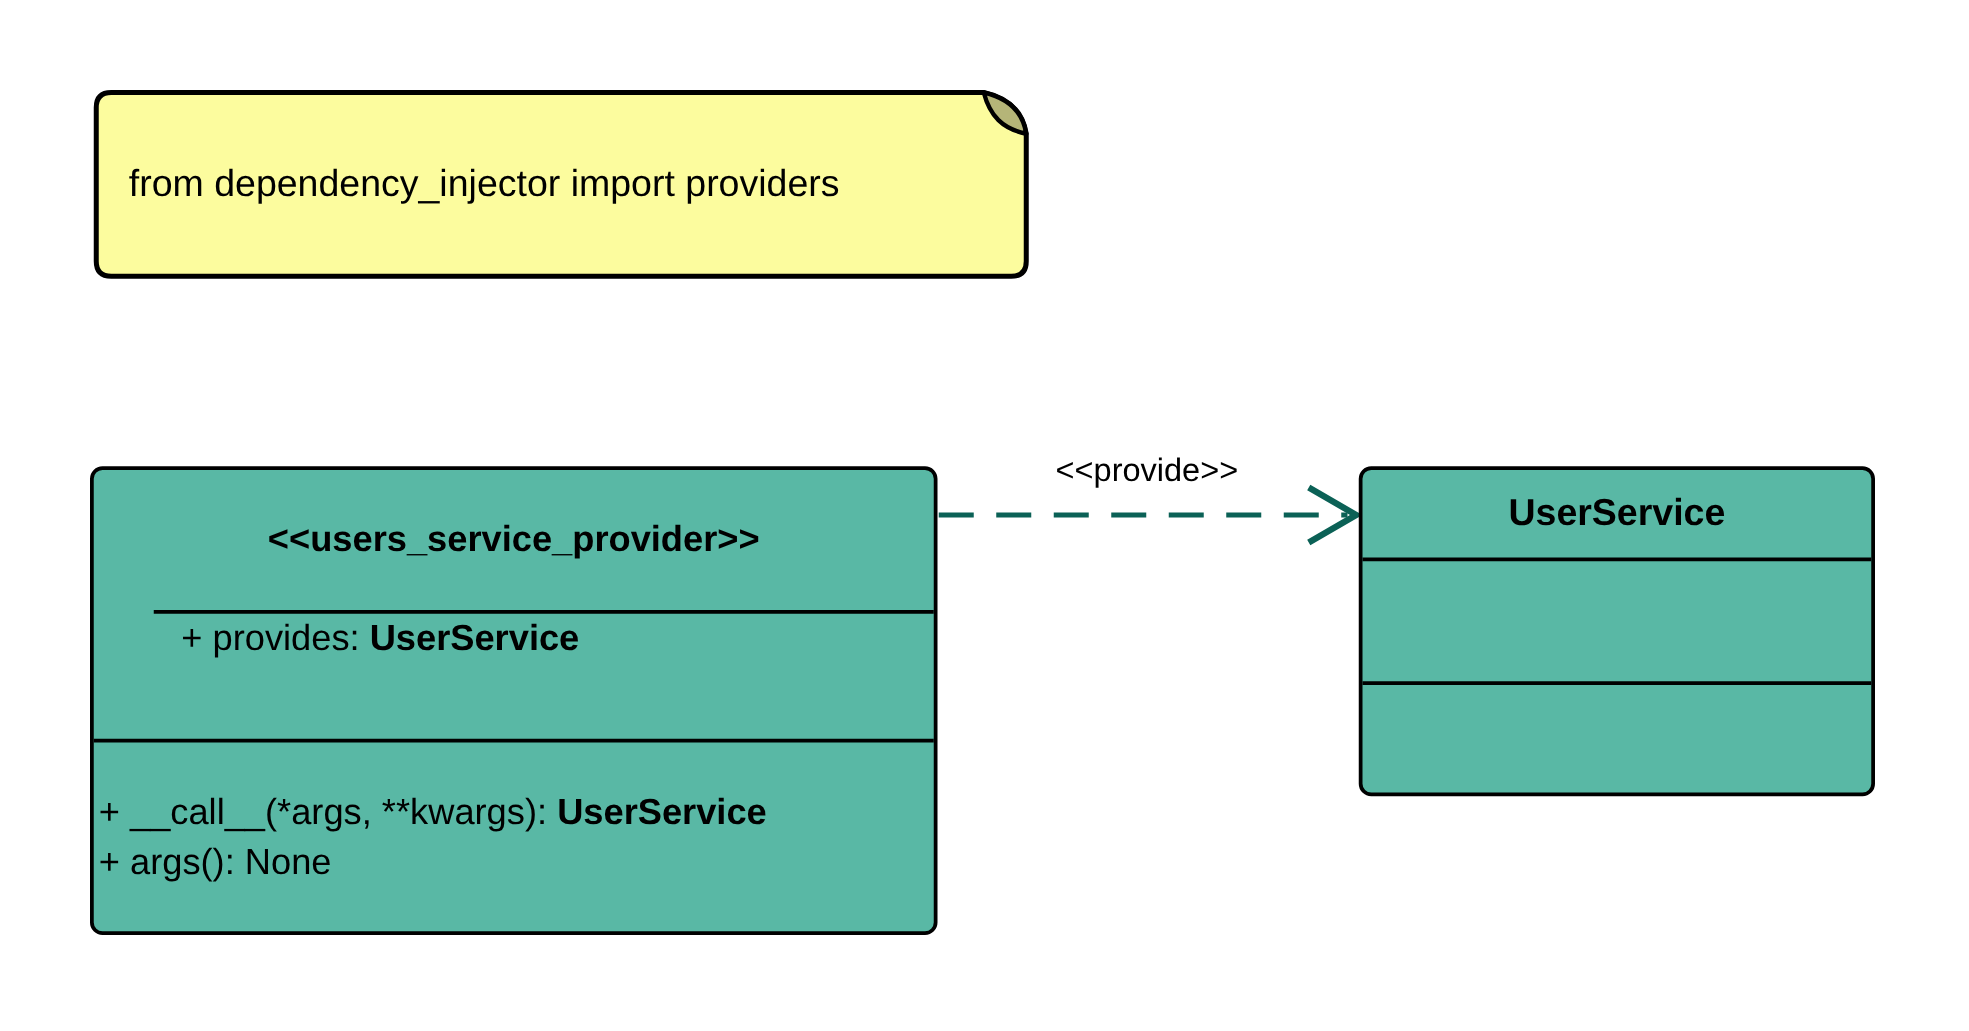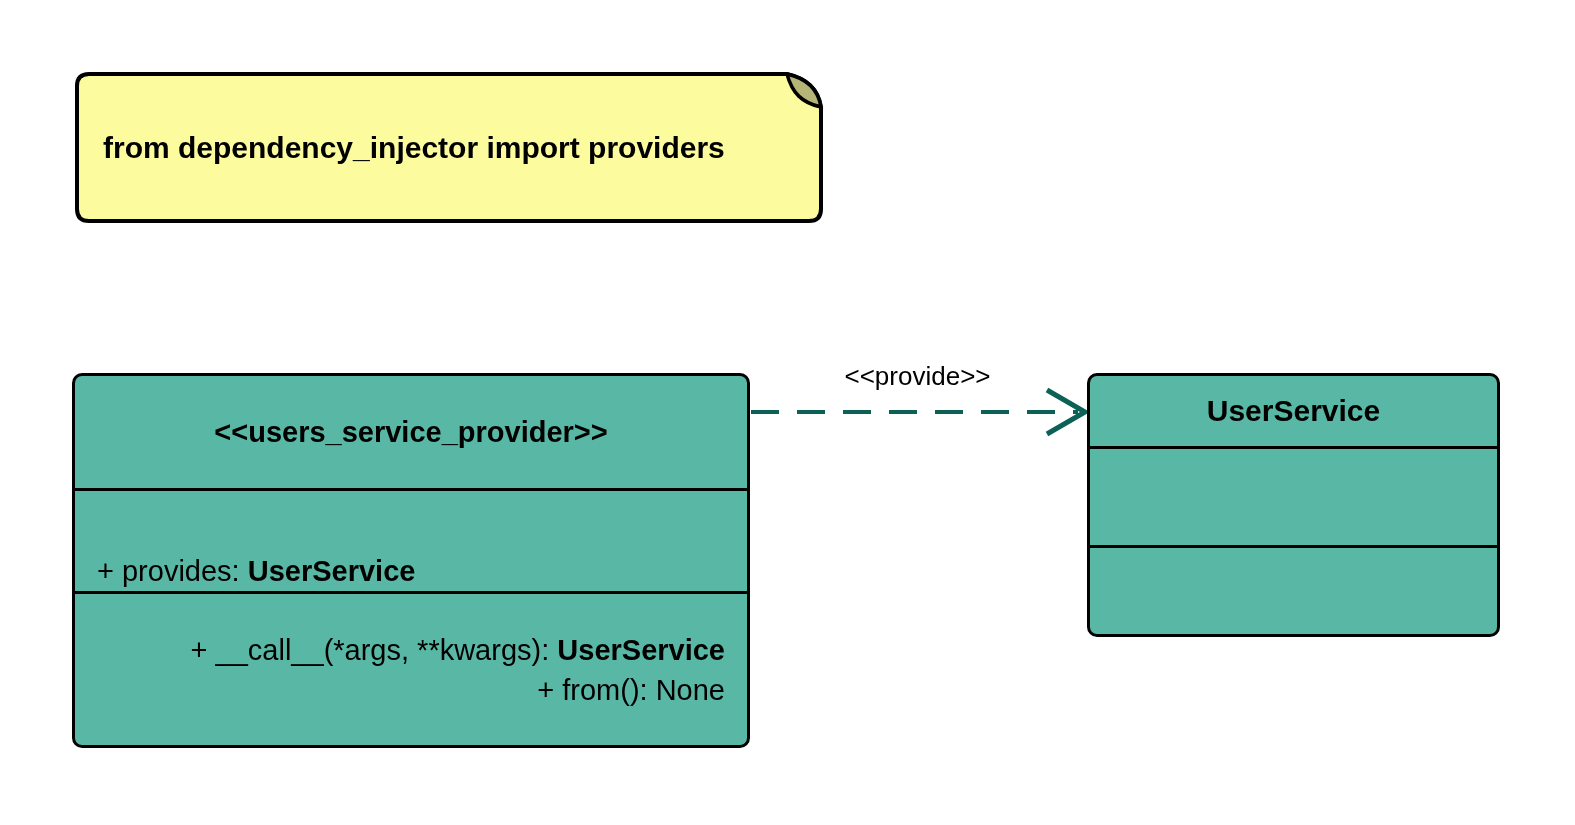--- a/index.html
+++ b/index.html
@@ -13,21 +13,21 @@
   }
 
   
   .note{position:absolute;left:75px;top:72px;width:748px;height:151px;}
   .note svg{position:absolute;left:0;top:0;overflow:visible;}
   .note-body{fill:var(--note-fill,#FCFC9E);stroke:var(--class-border,#000);stroke-width:4;}
   .note-flap{fill:var(--note-fold,#B5B578);stroke:var(--class-border,#000);stroke-width:3.5;stroke-linejoin:round;}
   .note-text{
     position:absolute;left:28px;top:0;height:100%;
     display:flex;align-items:center;
-    font-size:30px;font-weight:bold;white-space:nowrap;
+    font-size:30px;font-weight:normal;white-space:nowrap;
   }
 
   
   .uml-class{
     position:absolute;
     background:var(--class-fill,#59B8A5);
     border:3px solid var(--class-border,#000);
     border-radius:10px;
     box-sizing:border-box;
     display:flex;flex-direction:column;
@@ -37,22 +37,22 @@
   .uml-section{box-sizing:border-box;}
   .uml-section + .uml-section{border-top:3px solid var(--class-border,#000);}
 
   .cls-header{
     display:flex;flex-direction:column;justify-content:center;align-items:center;
     text-align:center;font-weight:bold;font-size:29px;line-height:40px;
   }
   .provider .cls-header{height:112px;}
   .service .cls-header{height:70px;font-size:30px;}
 
-  .provider .cls-attrs{height:103px;display:flex;align-items:flex-end;padding:0 22px;}
-  .provider .cls-methods{flex:1;display:flex;flex-direction:column;justify-content:center;padding:0 22px;text-align:right;}
+  .provider .cls-attrs{height:103px;display:flex;align-items:flex-start;padding:0 22px;margin-left:48px;}
+  .provider .cls-methods{flex:1;display:flex;flex-direction:column;justify-content:center;padding:0 4px;}
   .service .cls-attrs{height:99px;}
   .service .cls-methods{flex:1;}
 
   .member{font-size:29px;line-height:40px;white-space:nowrap;}
   .member .b{font-weight:bold;}
 
   
   .relation{position:absolute;left:0;top:0;pointer-events:none;}
   .rel-line{stroke:var(--arrow-stroke,#0B6156);stroke-width:4;stroke-dasharray:28 18;fill:none;}
   .rel-head{stroke:var(--arrow-stroke,#0B6156);stroke-width:5;fill:none;}
@@ -76,21 +76,21 @@
 
   <div class="uml-class provider">
     <div class="uml-section cls-header">
       <div>&lt;&lt;users_service_provider&gt;&gt;</div>
     </div>
     <div class="uml-section cls-attrs">
       <div class="member"><span>+ provides: </span><span class="b">UserService</span></div>
     </div>
     <div class="uml-section cls-methods">
       <div class="member"><span>+ __call__(*args, **kwargs): </span><span class="b">UserService</span></div>
-      <div class="member"><span>+ from(): None</span><span class="b"></span></div>
+      <div class="member"><span>+ args(): None</span><span class="b"></span></div>
     </div>
   </div>
 
   <svg class="relation" width="1575" height="825" viewBox="0 0 1575 825">
     <line class="rel-line" x1="751" y1="412" x2="1078" y2="412"></line>
     <polyline class="rel-head" points="1047,390 1085,412 1047,434"></polyline>
   </svg>
   <div class="relation-label">&lt;&lt;provide&gt;&gt;</div>
 
   <div class="uml-class service">

